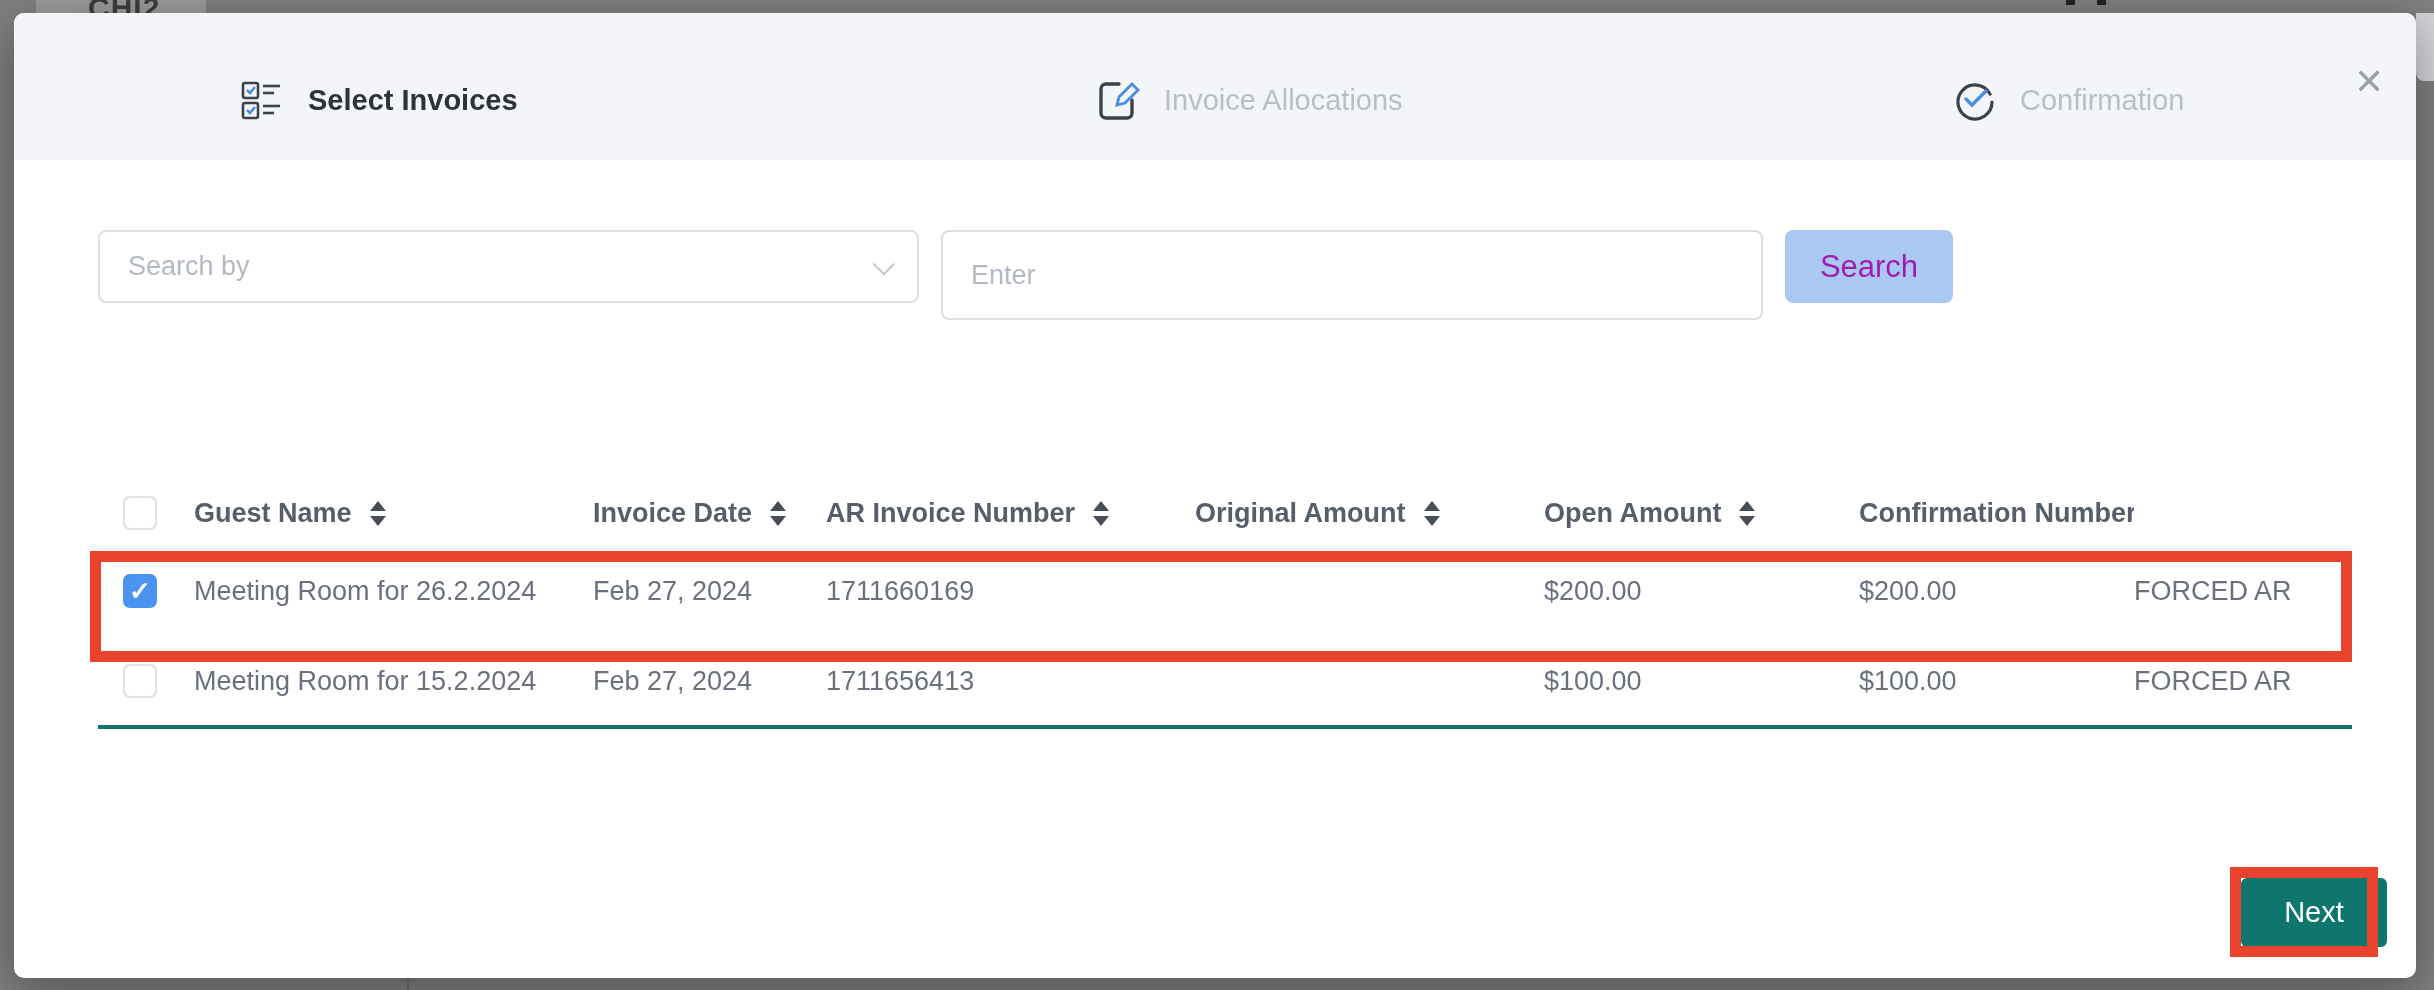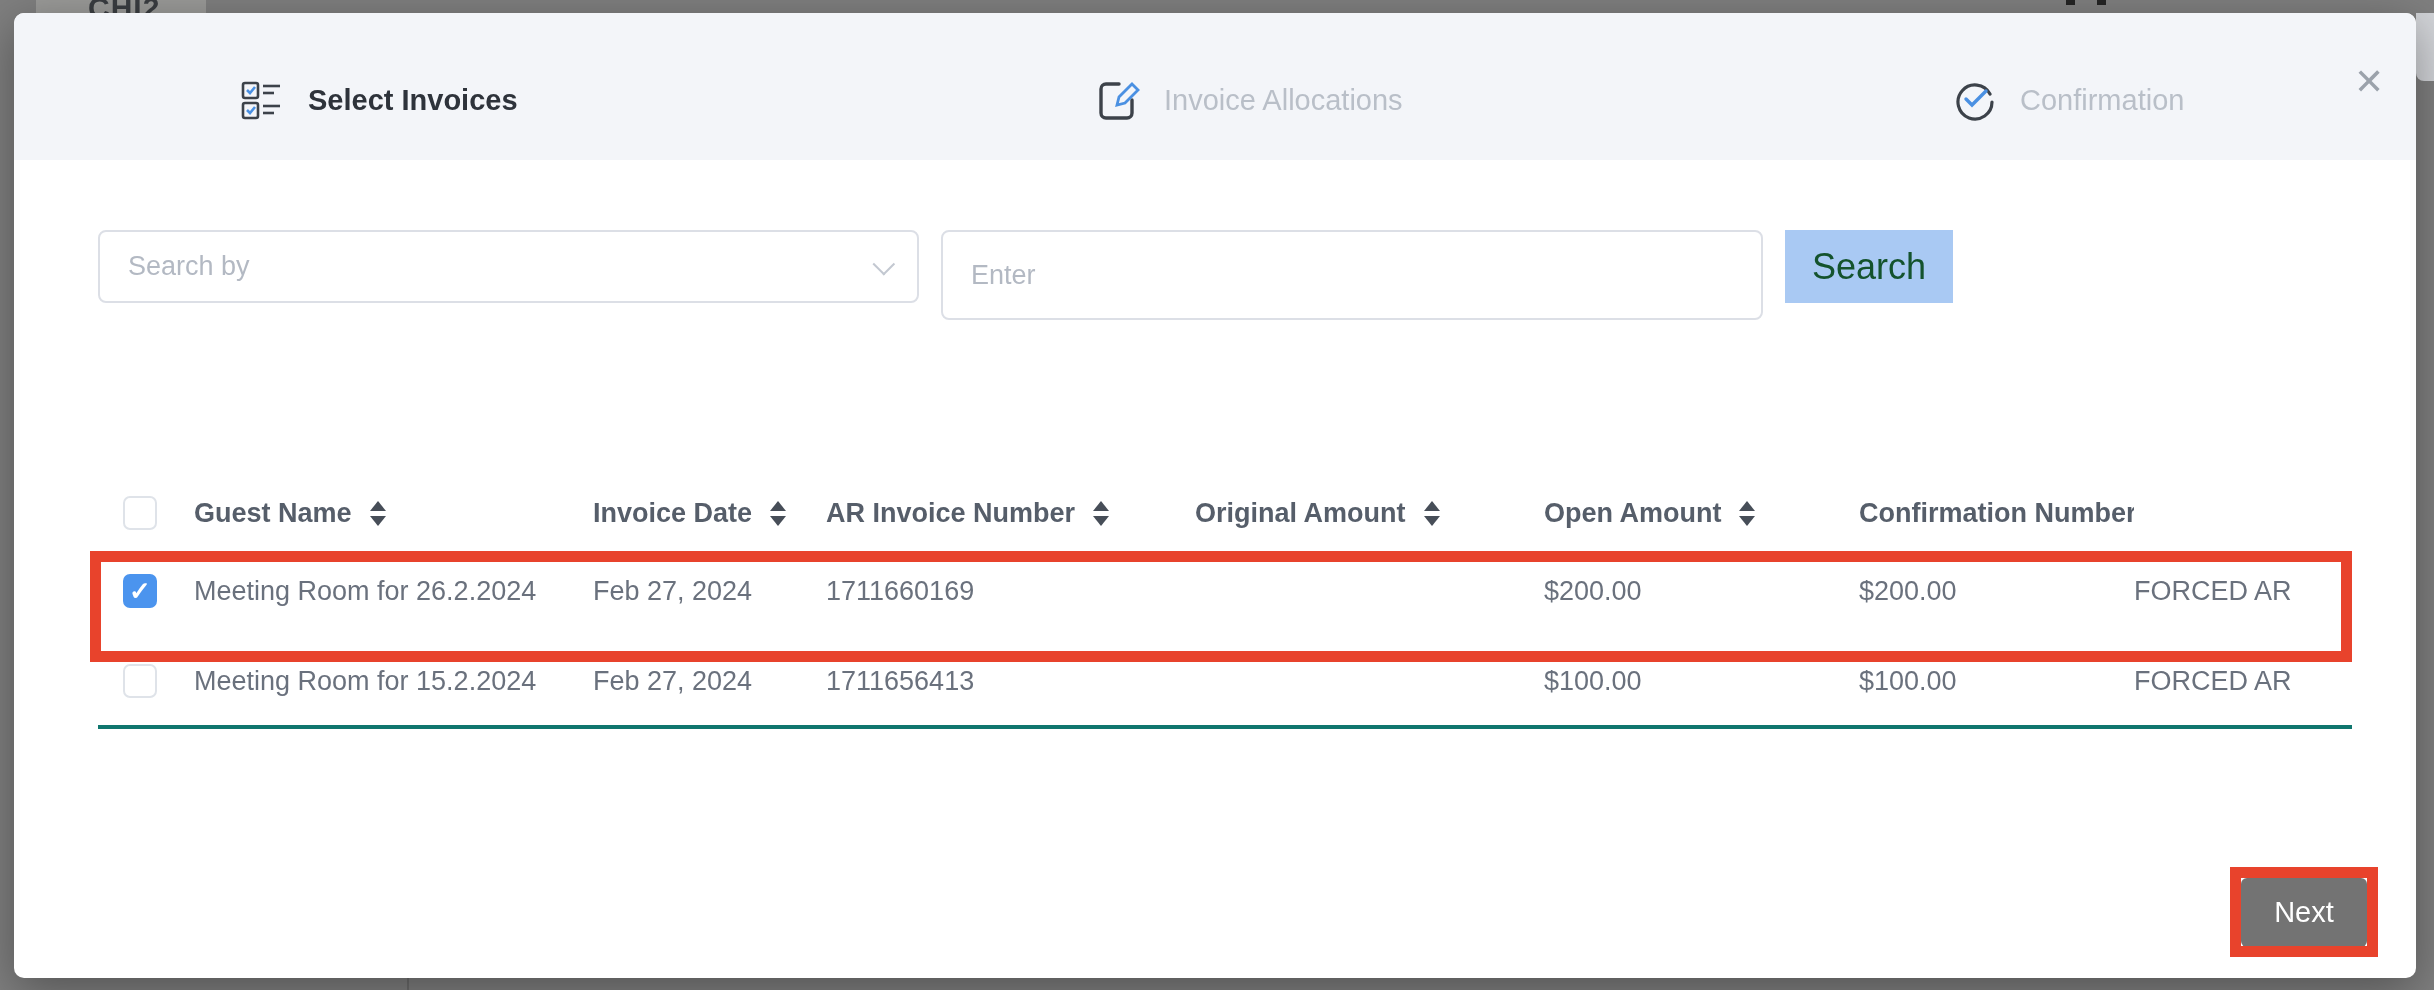--- a/index.html
+++ b/index.html
@@ -69,22 +69,22 @@
     transform:rotate(45deg) translateY(-4px);
   }
   .text-input {
     width:822px; height:90px; background:#fff;
     border:2px solid #dcdfe6; border-radius:8px;
     padding:12px 28px; font-size:27px; color:#4a505a;
     font-family:"Liberation Sans", sans-serif; outline:none;
   }
   .text-input::placeholder { color:#b3b9c3; }
   .search-btn {
-    width:168px; height:73px; border:none; border-radius:0;
-    background:#a9c9f3; color:#14532d; font-size:36px;
+    width:168px; height:73px; border:none; border-radius:8px;
+    background:#a9c9f3; color:#a21caf; font-size:31px;
     font-family:"Liberation Sans", sans-serif; cursor:pointer;
   }
 
   
   .total-line { position:absolute; left:84px; top:352px; font-size:29px; color:#5b626d; }
   .total-line .total-value { font-weight:bold; color:#383e48; margin-left:8px; }
 
   
   .invoice-table { position:absolute; left:84px; top:468px; width:2254px; }
   .t-row {
@@ -116,22 +116,22 @@
     position:absolute; left:76px; top:538px; width:2262px; height:111px;
     border:11px solid #e8432c; z-index:5; pointer-events:none;
   }
   .hl-next {
     position:absolute; left:2216px; top:854px; width:148px; height:90px;
     border:11px solid #e8432c; z-index:5; pointer-events:none;
   }
 
   
   .next-btn {
-    position:absolute; left:2227px; top:865px; width:126px; height:69px;
-    background:#737373; border:none; border-radius:6px;
+    position:absolute; left:2227px; top:865px; width:146px; height:69px;
+    background:#0f766e; border:none; border-radius:6px;
     color:#ffffff; font-size:29px; font-family:"Liberation Sans", sans-serif;
     cursor:pointer;
   } 
 </style>
 </head>
 <body>
 
 <div class="bg-strip-block">
   <div class="bg-page-text">CHI2</div>
 </div>

